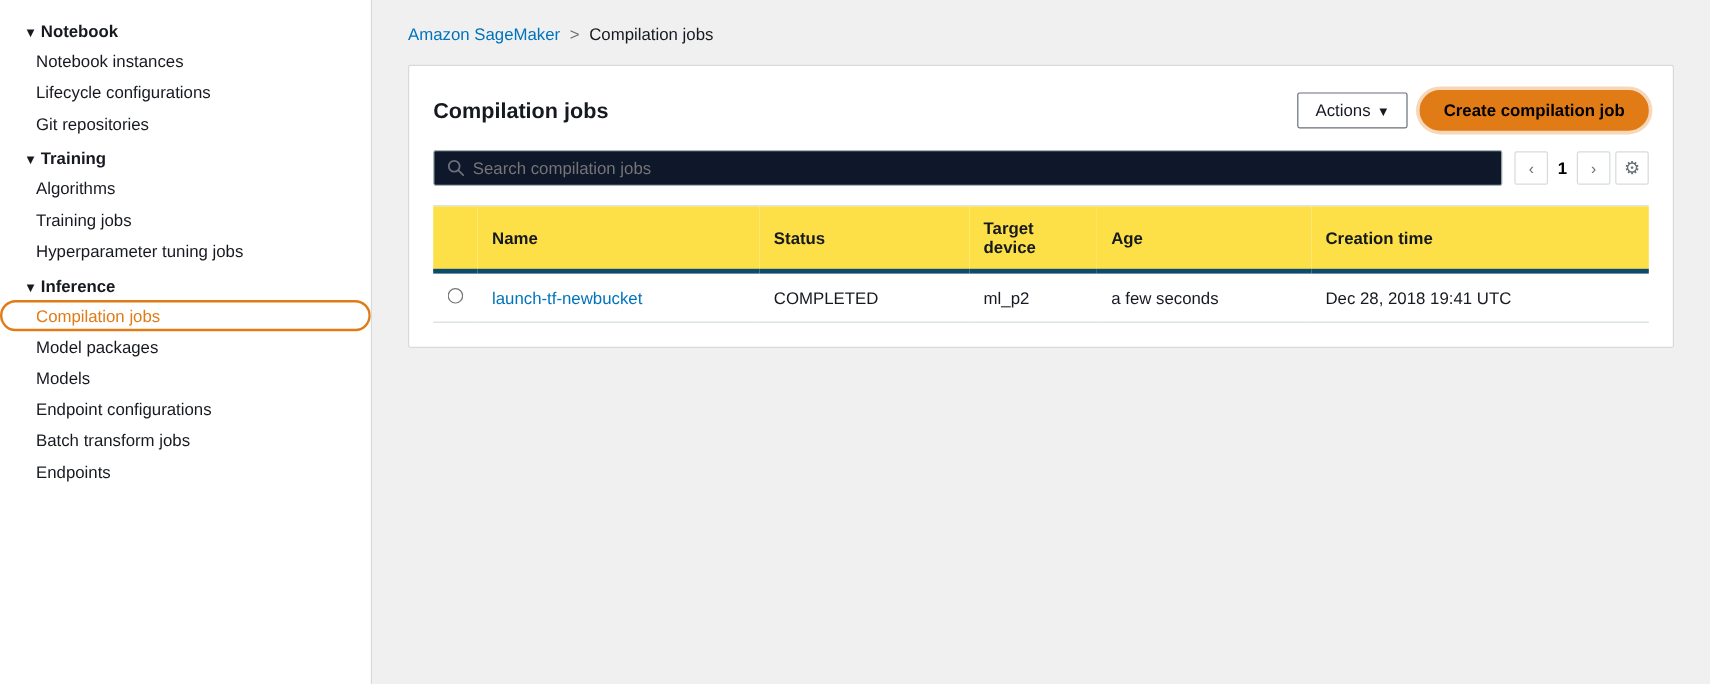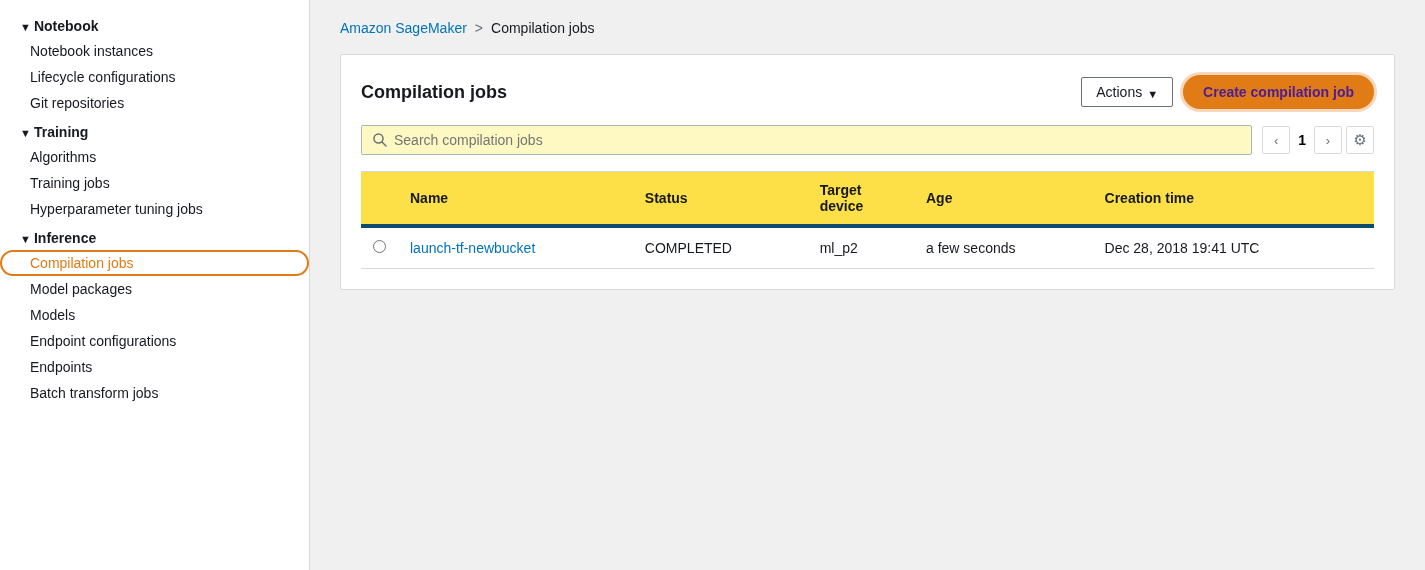--- a/index.html
+++ b/index.html
@@ -99,21 +99,21 @@
       background: #fff;
       color: #16191f;
       padding: 6px 14px;
       border-radius: 2px;
       cursor: pointer;
       font-size: 14px;
     }
 
     .create-btn {
       background: #e07b16;
-      color: #4c1d95;
+      color: #000000;
       border: 2px solid #e07b16;
       padding: 7px 18px;
       border-radius: 20px;
       cursor: pointer;
       font-size: 14px;
       font-weight: 600;
       box-shadow: 0 0 0 3px rgba(224,123,22,0.3);
     }
 
     
@@ -122,21 +122,21 @@
       align-items: center;
       gap: 10px;
       margin-bottom: 16px;
     }
     .search-input-wrap {
       flex: 1;
       display: flex;
       align-items: center;
       border: 1px solid #aab7b8;
       border-radius: 2px;
-      background: #fef9c3;
+      background: #0f172a;
       padding: 6px 10px;
       gap: 6px;
     }
     .search-icon-svg {
       color: #687078;
     }
     .search-input {
       border: none;
       outline: none;
       font-size: 14px;
@@ -224,22 +224,22 @@
     <div class="sidebar-item">Git repositories</div>
     <div class="sidebar-section-header">Training</div>
     <div class="sidebar-item">Algorithms</div>
     <div class="sidebar-item">Training jobs</div>
     <div class="sidebar-item">Hyperparameter tuning jobs</div>
     <div class="sidebar-section-header">Inference</div>
     <div class="sidebar-item active">Compilation jobs</div>
     <div class="sidebar-item">Model packages</div>
     <div class="sidebar-item">Models</div>
     <div class="sidebar-item">Endpoint configurations</div>
+    <div class="sidebar-item">Batch transform jobs</div>
     <div class="sidebar-item">Endpoints</div>
-    <div class="sidebar-item">Batch transform jobs</div>
   </nav>
 
 <main class="main">
 
   <div class="breadcrumb">
     <span class="breadcrumb-link">Amazon SageMaker</span>
     <span class="breadcrumb-sep">&gt;</span>
     <span class="breadcrumb-current">Compilation jobs</span>
   </div>
 

